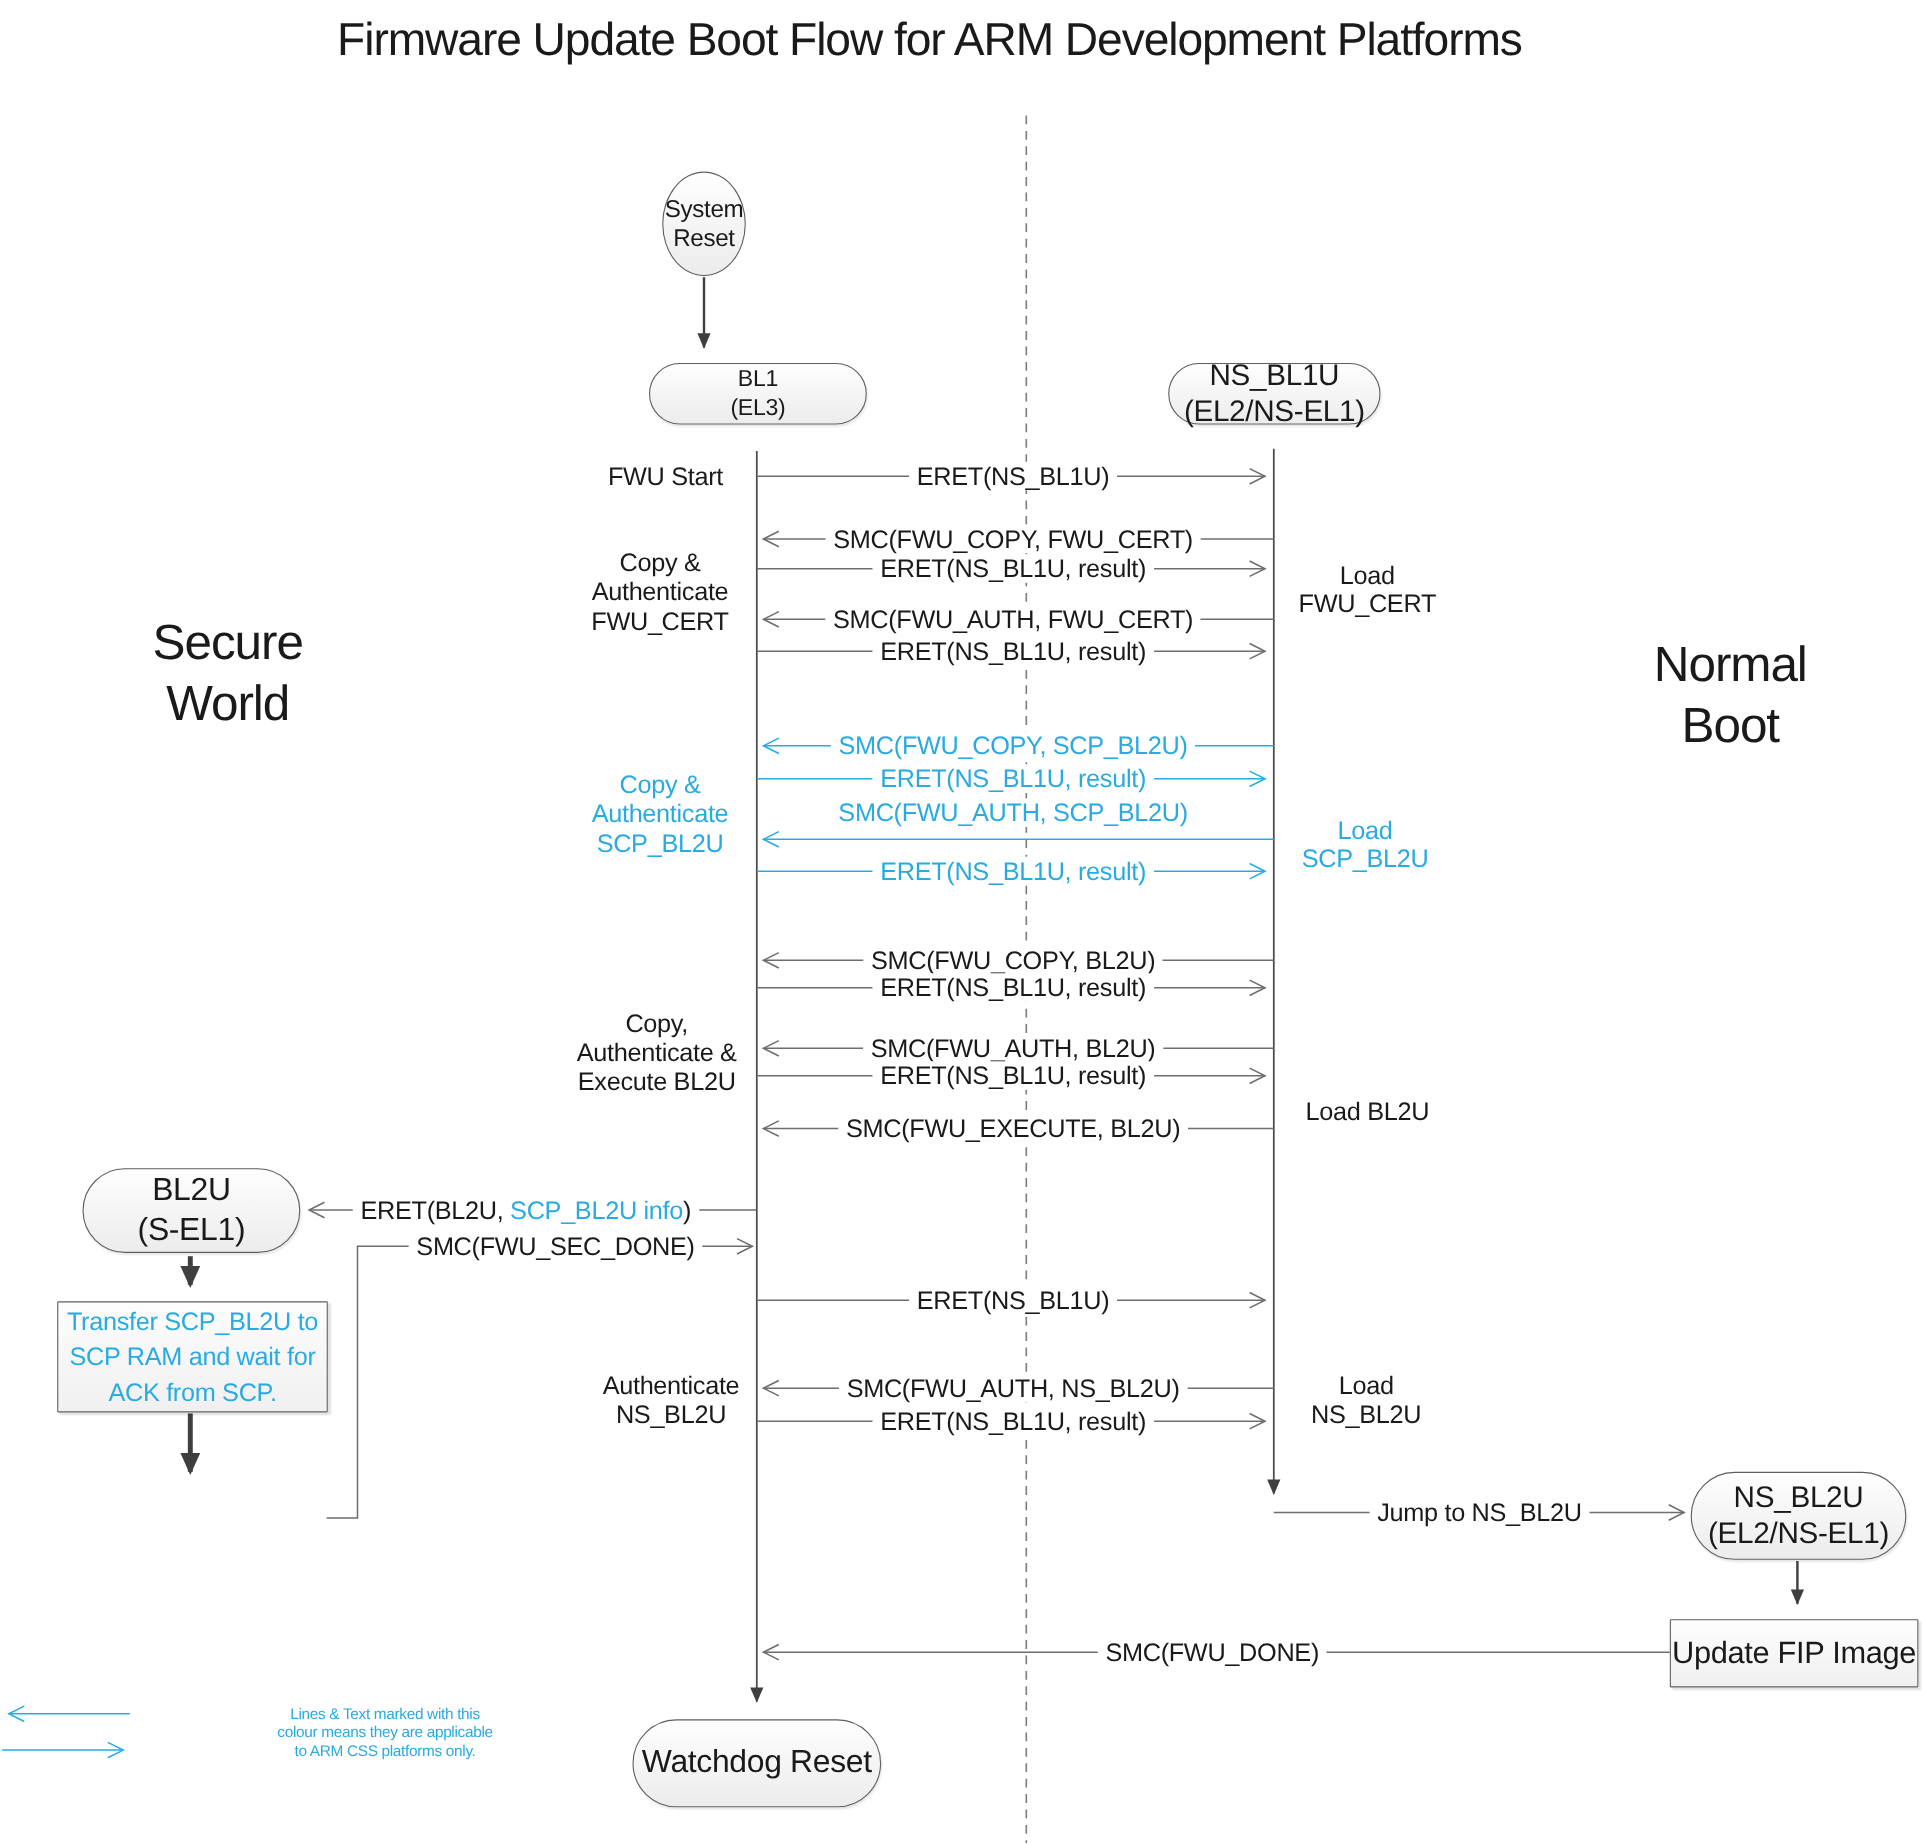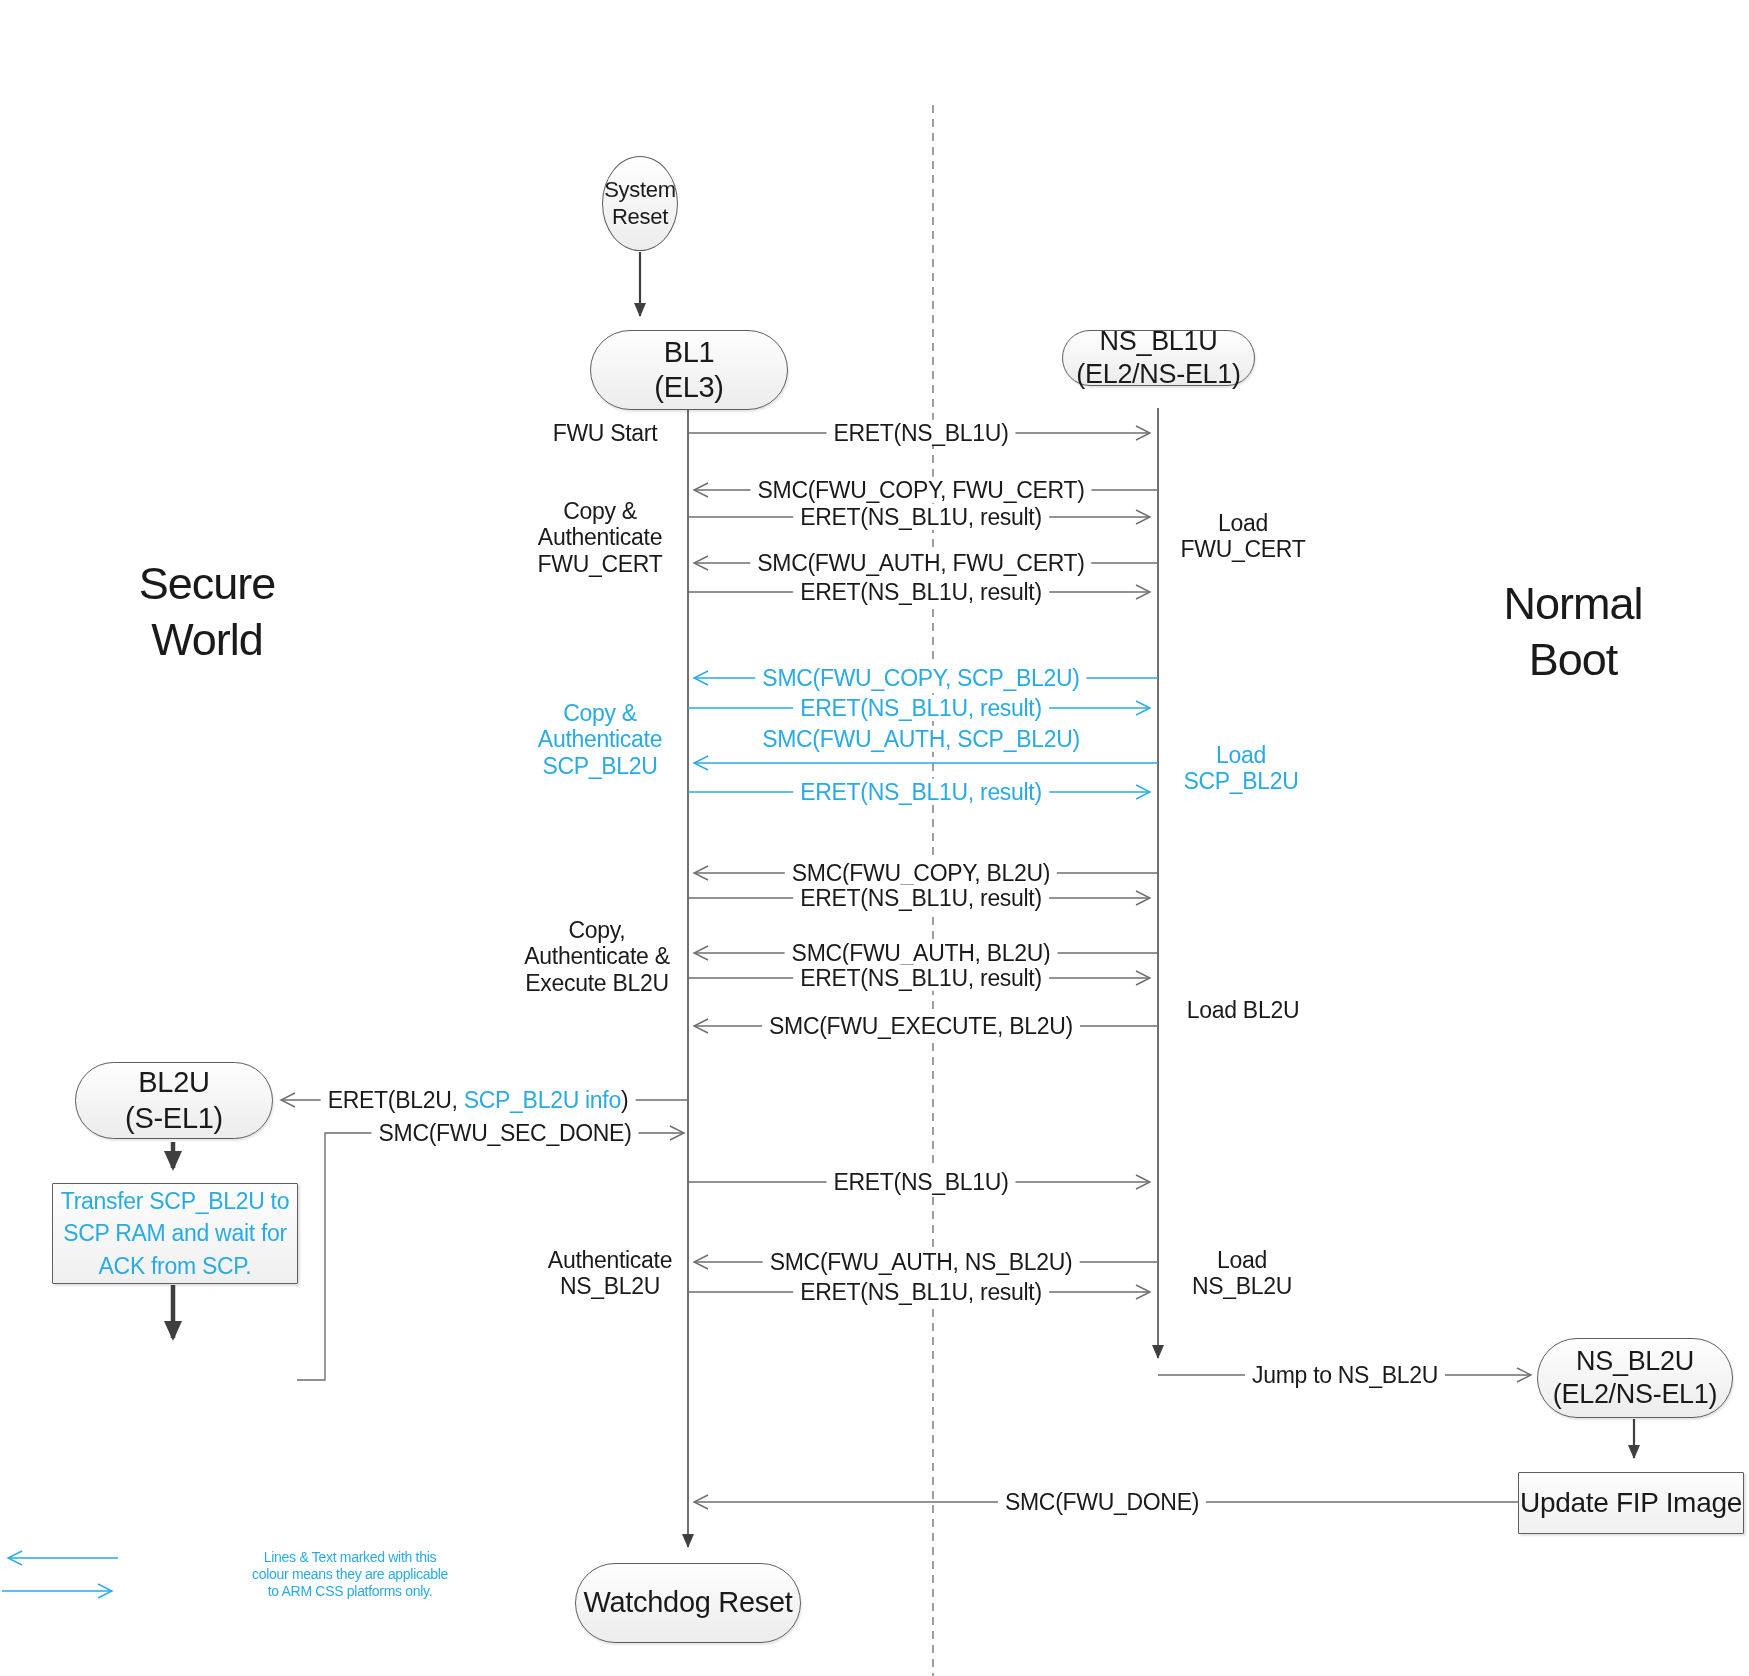--- a/index.html
+++ b/index.html
@@ -98,28 +98,29 @@
     <line class="ln" x1="1518" y1="1502" x2="694" y2="1502" marker-end="url(#mOpen)"></line>
 
     <line class="thick" x1="173" y1="1142" x2="173" y2="1168" marker-end="url(#mSolidBig)"></line>
     <line class="thick" x1="173" y1="1285" x2="173" y2="1338" marker-end="url(#mSolidBig)"></line>
     <line class="med" x1="1634" y1="1419" x2="1634" y2="1458" marker-end="url(#mSolid)"></line>
 
     <line class="ln-hl" x1="118" y1="1558" x2="8" y2="1558" marker-end="url(#mOpenHl)"></line>
     <line class="ln-hl" x1="2" y1="1591" x2="112" y2="1591" marker-end="url(#mOpenHl)"></line>
   </svg>
 
+  <div class="lbl title" style="left:845px; top:36px;">Firmware Update Boot Flow for ARM Development Platforms</div>
   <div class="lbl world multi" style="left:207px; top:612px;">Secure
 World</div>
   <div class="lbl world multi" style="left:1573px; top:632px;">Normal
 Boot</div>
 
   <div class="node ellipse" style="left:602px; top:156px; width:76px; height:95px; font-size:22px;">System
 Reset</div>
-  <div class="node stadium" style="left:590px; top:330px; width:198px; height:80px; font-size:29px;">BL1
+  <div class="node stadium" style="left:590px; top:330px; width:198px; height:56px; font-size:21px;">BL1
 (EL3)</div>
   <div class="node stadium" style="left:1062px; top:330px; width:193px; height:56px; font-size:27px;">NS_BL1U
 (EL2/NS-EL1)</div>
   <div class="node stadium" style="left:75px; top:1062px; width:198px; height:77px; font-size:29px;">BL2U
 (S-EL1)</div>
   <div class="node rectbox cyan" style="left:52px; top:1183px; width:246px; height:101px; font-size:23px; line-height:1.4;">Transfer SCP_BL2U to
 SCP RAM and wait for
 ACK from SCP.</div>
   <div class="node stadium" style="left:1537px; top:1338px; width:196px; height:80px; font-size:27px;">NS_BL2U
 (EL2/NS-EL1)</div>

